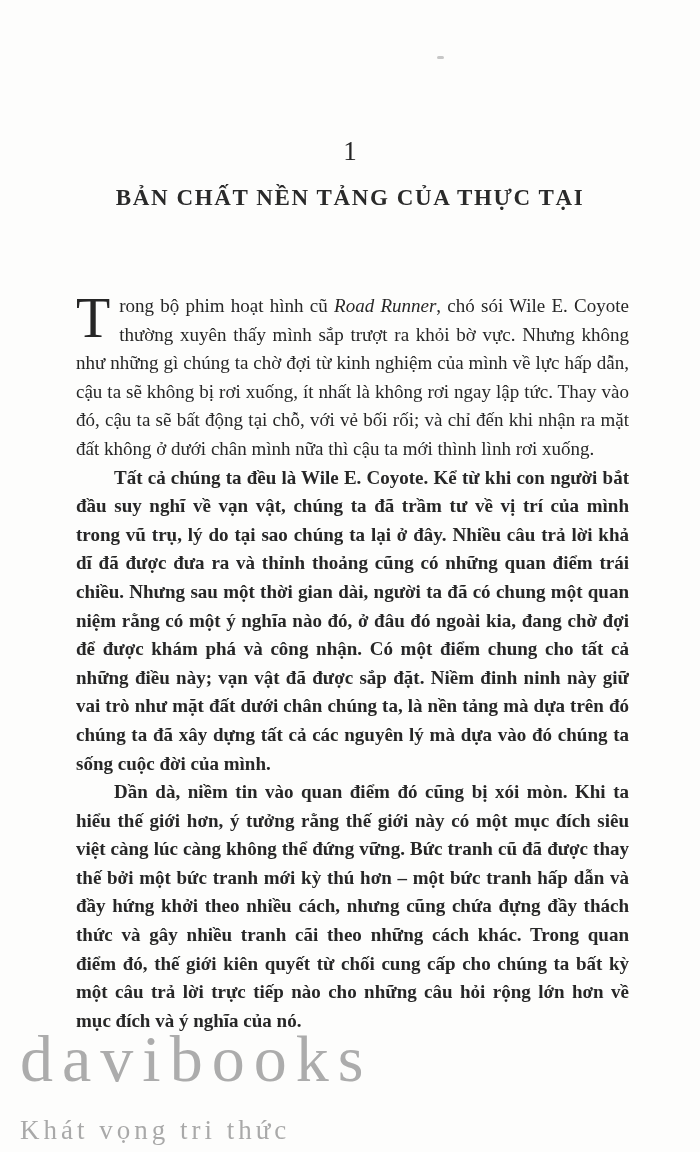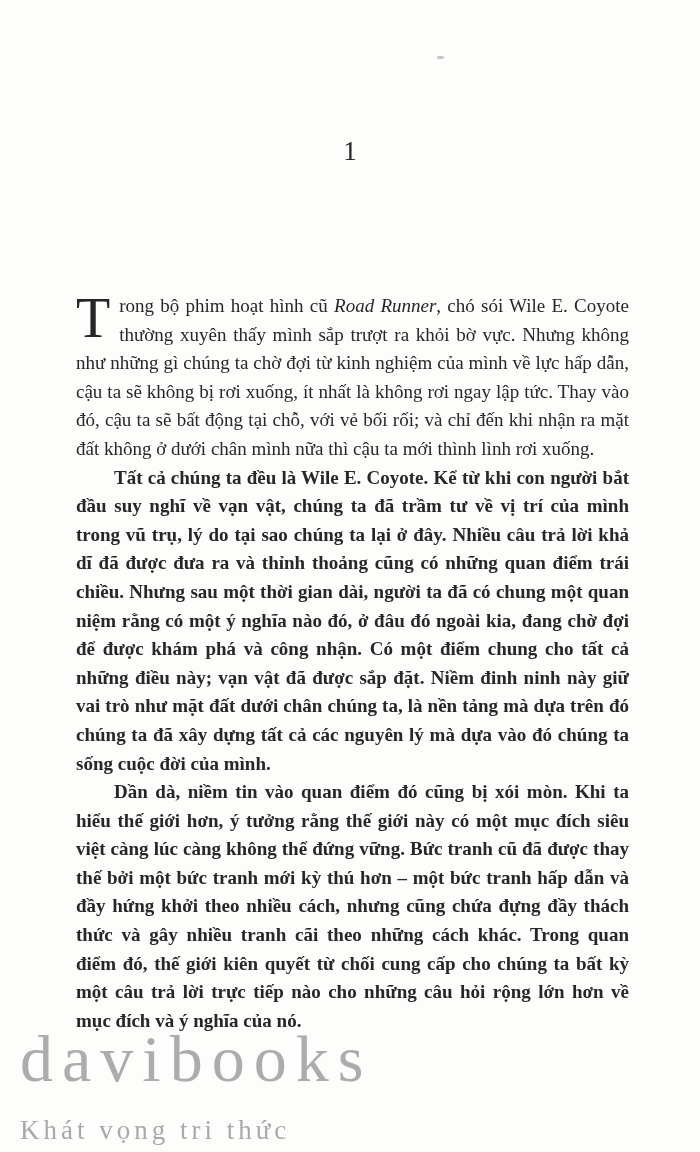--- a/index.html
+++ b/index.html
@@ -104,20 +104,21 @@
 </style>
 </head>
 <body>
 
 <div class="page">
 
   <div class="scan-artifact"></div>
 
   <div class="chapter-number">1</div>
 
+  <h1 class="chapter-title">BẢN CHẤT NỀN TẢNG CỦA THỰC TẠI</h1>
 
   <div class="body-text">
 
     <p class="para">
       <span class="dropcap">T</span><span>rong bộ phim hoạt hình cũ </span><em class="italic-work">Road Runner</em><span>, chó sói Wile E. Coyote thường xuyên thấy mình sắp trượt ra khỏi bờ vực. Nhưng không như những gì chúng ta chờ đợi từ kinh nghiệm của mình về lực hấp dẫn, cậu ta sẽ không bị rơi xuống, ít nhất là không rơi ngay lập tức. Thay vào đó, cậu ta sẽ bất động tại chỗ, với vẻ bối rối; và chỉ đến khi nhận ra mặt đất không ở dưới chân mình nữa thì cậu ta mới thình lình rơi xuống.</span>
     </p>
 
     <p class="para indent">Tất cả chúng ta đều là Wile E. Coyote. Kể từ khi con người bắt đầu suy nghĩ về vạn vật, chúng ta đã trầm tư về vị trí của mình trong vũ trụ, lý do tại sao chúng ta lại ở đây. Nhiều câu trả lời khả dĩ đã được đưa ra và thỉnh thoảng cũng có những quan điểm trái chiều. Nhưng sau một thời gian dài, người ta đã có chung một quan niệm rằng có một ý nghĩa nào đó, ở đâu đó ngoài kia, đang chờ đợi để được khám phá và công nhận. Có một điểm chung cho tất cả những điều này; vạn vật đã được sắp đặt. Niềm đinh ninh này giữ vai trò như mặt đất dưới chân chúng ta, là nền tảng mà dựa trên đó chúng ta đã xây dựng tất cả các nguyên lý mà dựa vào đó chúng ta sống cuộc đời của mình.</p>
 
     <p class="para indent">Dần dà, niềm tin vào quan điểm đó cũng bị xói mòn. Khi ta hiểu thế giới hơn, ý tưởng rằng thế giới này có một mục đích siêu việt càng lúc càng không thể đứng vững. Bức tranh cũ đã được thay thế bởi một bức tranh mới kỳ thú hơn – một bức tranh hấp dẫn và đầy hứng khởi theo nhiều cách, nhưng cũng chứa đựng đầy thách thức và gây nhiều tranh cãi theo những cách khác. Trong quan điểm đó, thế giới kiên quyết từ chối cung cấp cho chúng ta bất kỳ một câu trả lời trực tiếp nào cho những câu hỏi rộng lớn hơn về mục đích và ý nghĩa của nó.</p>

